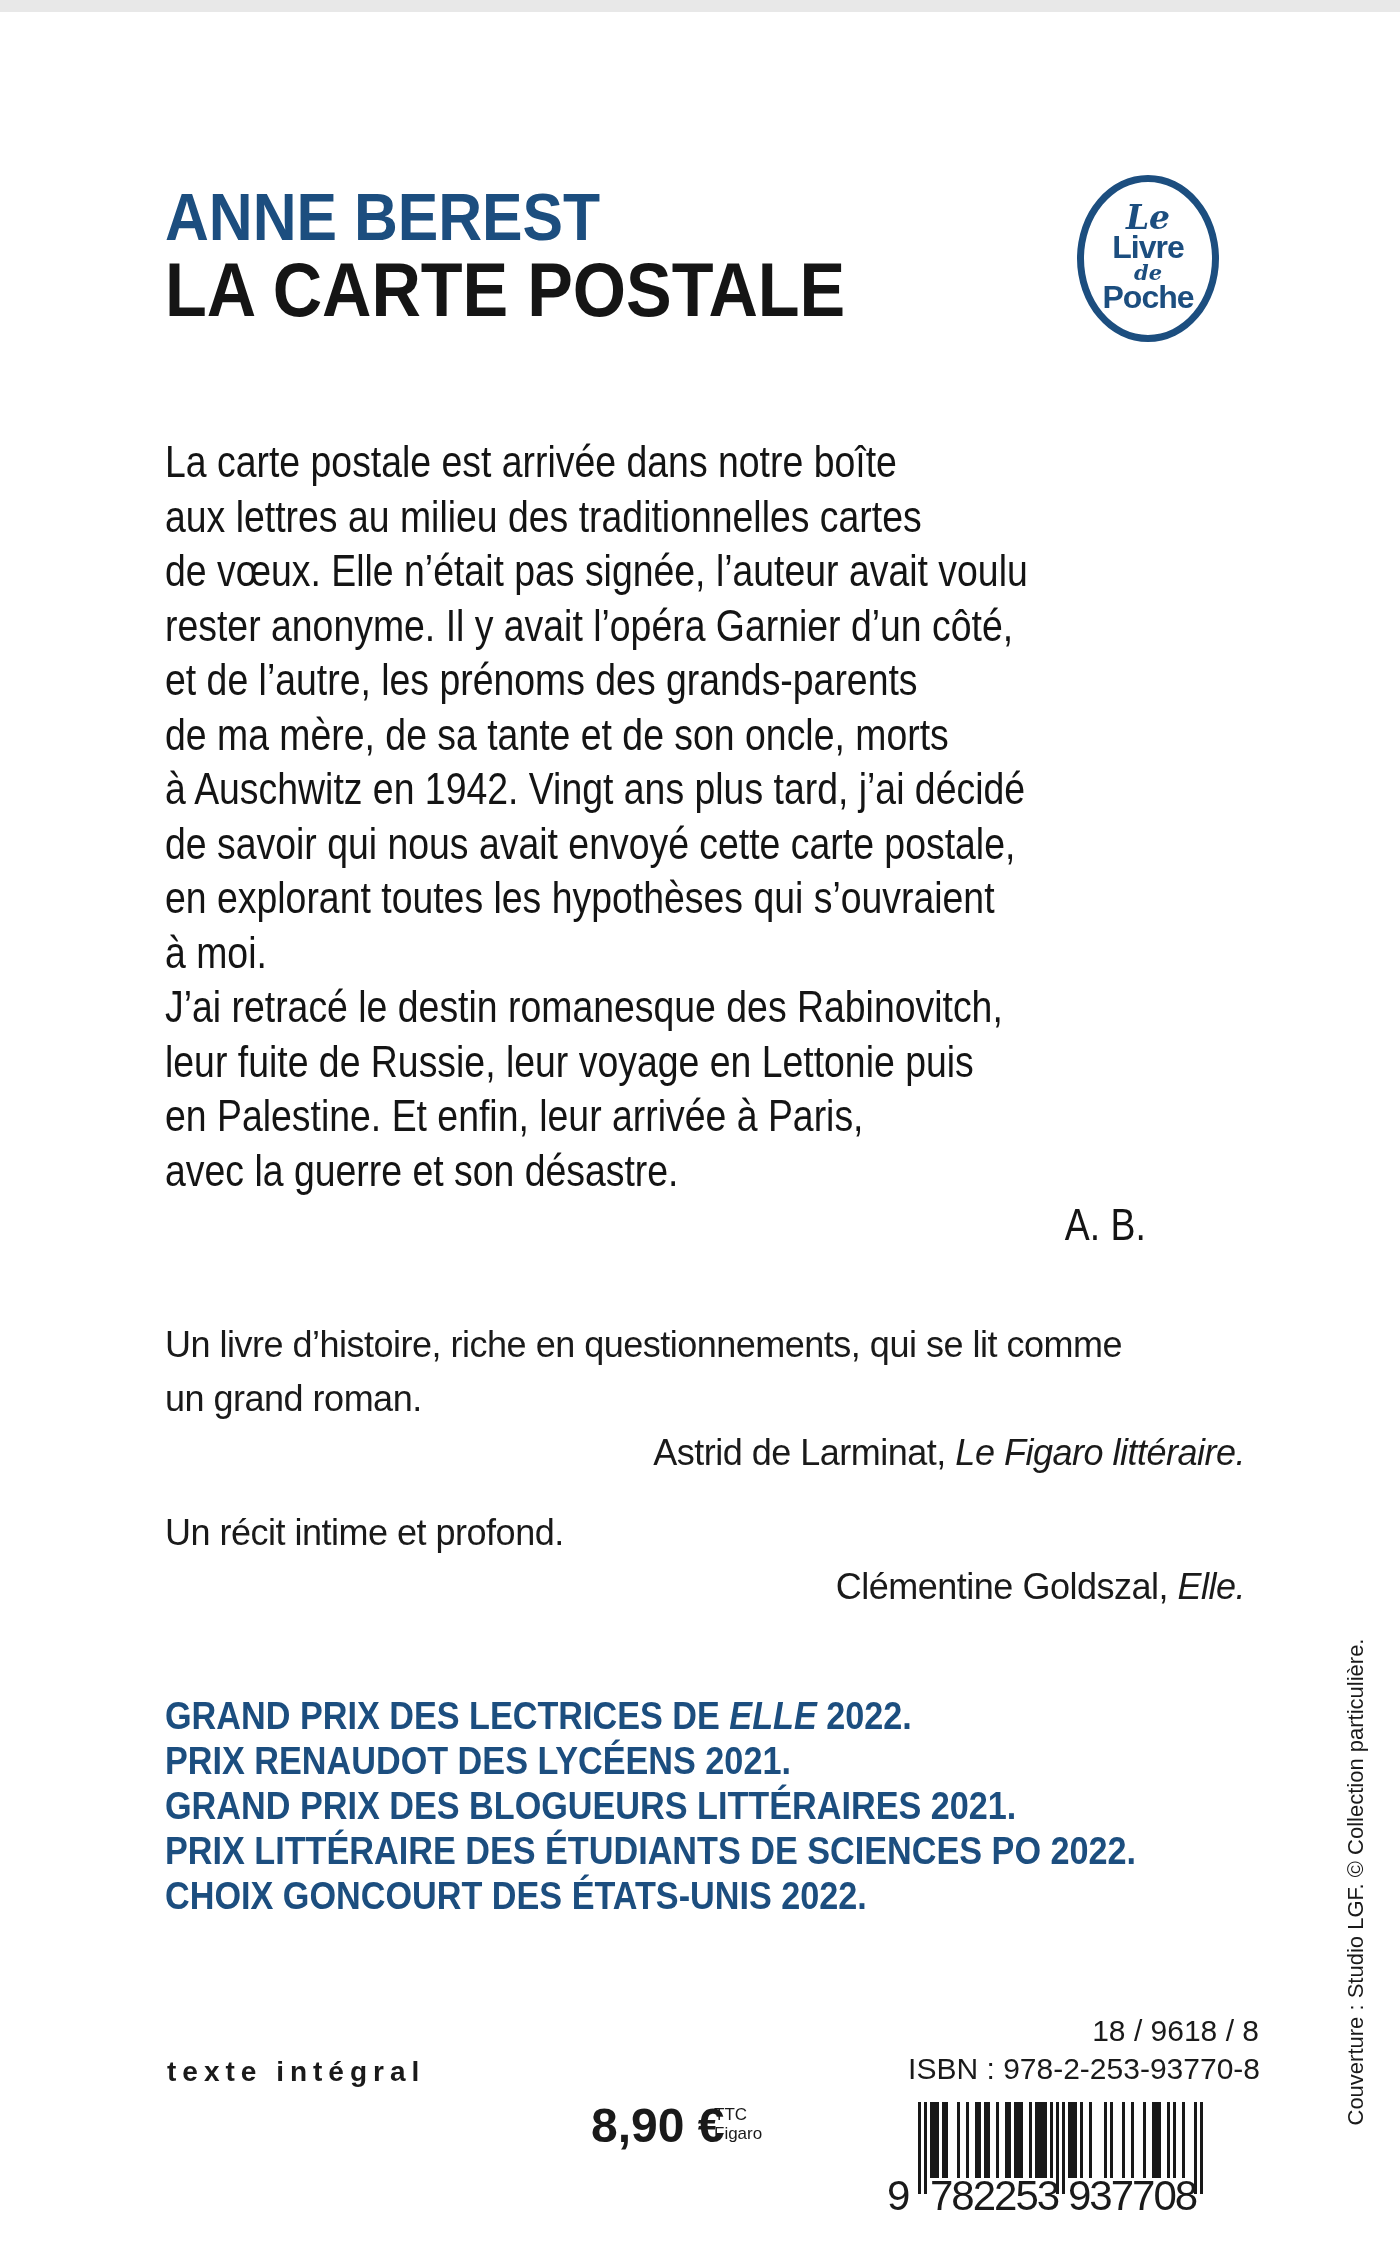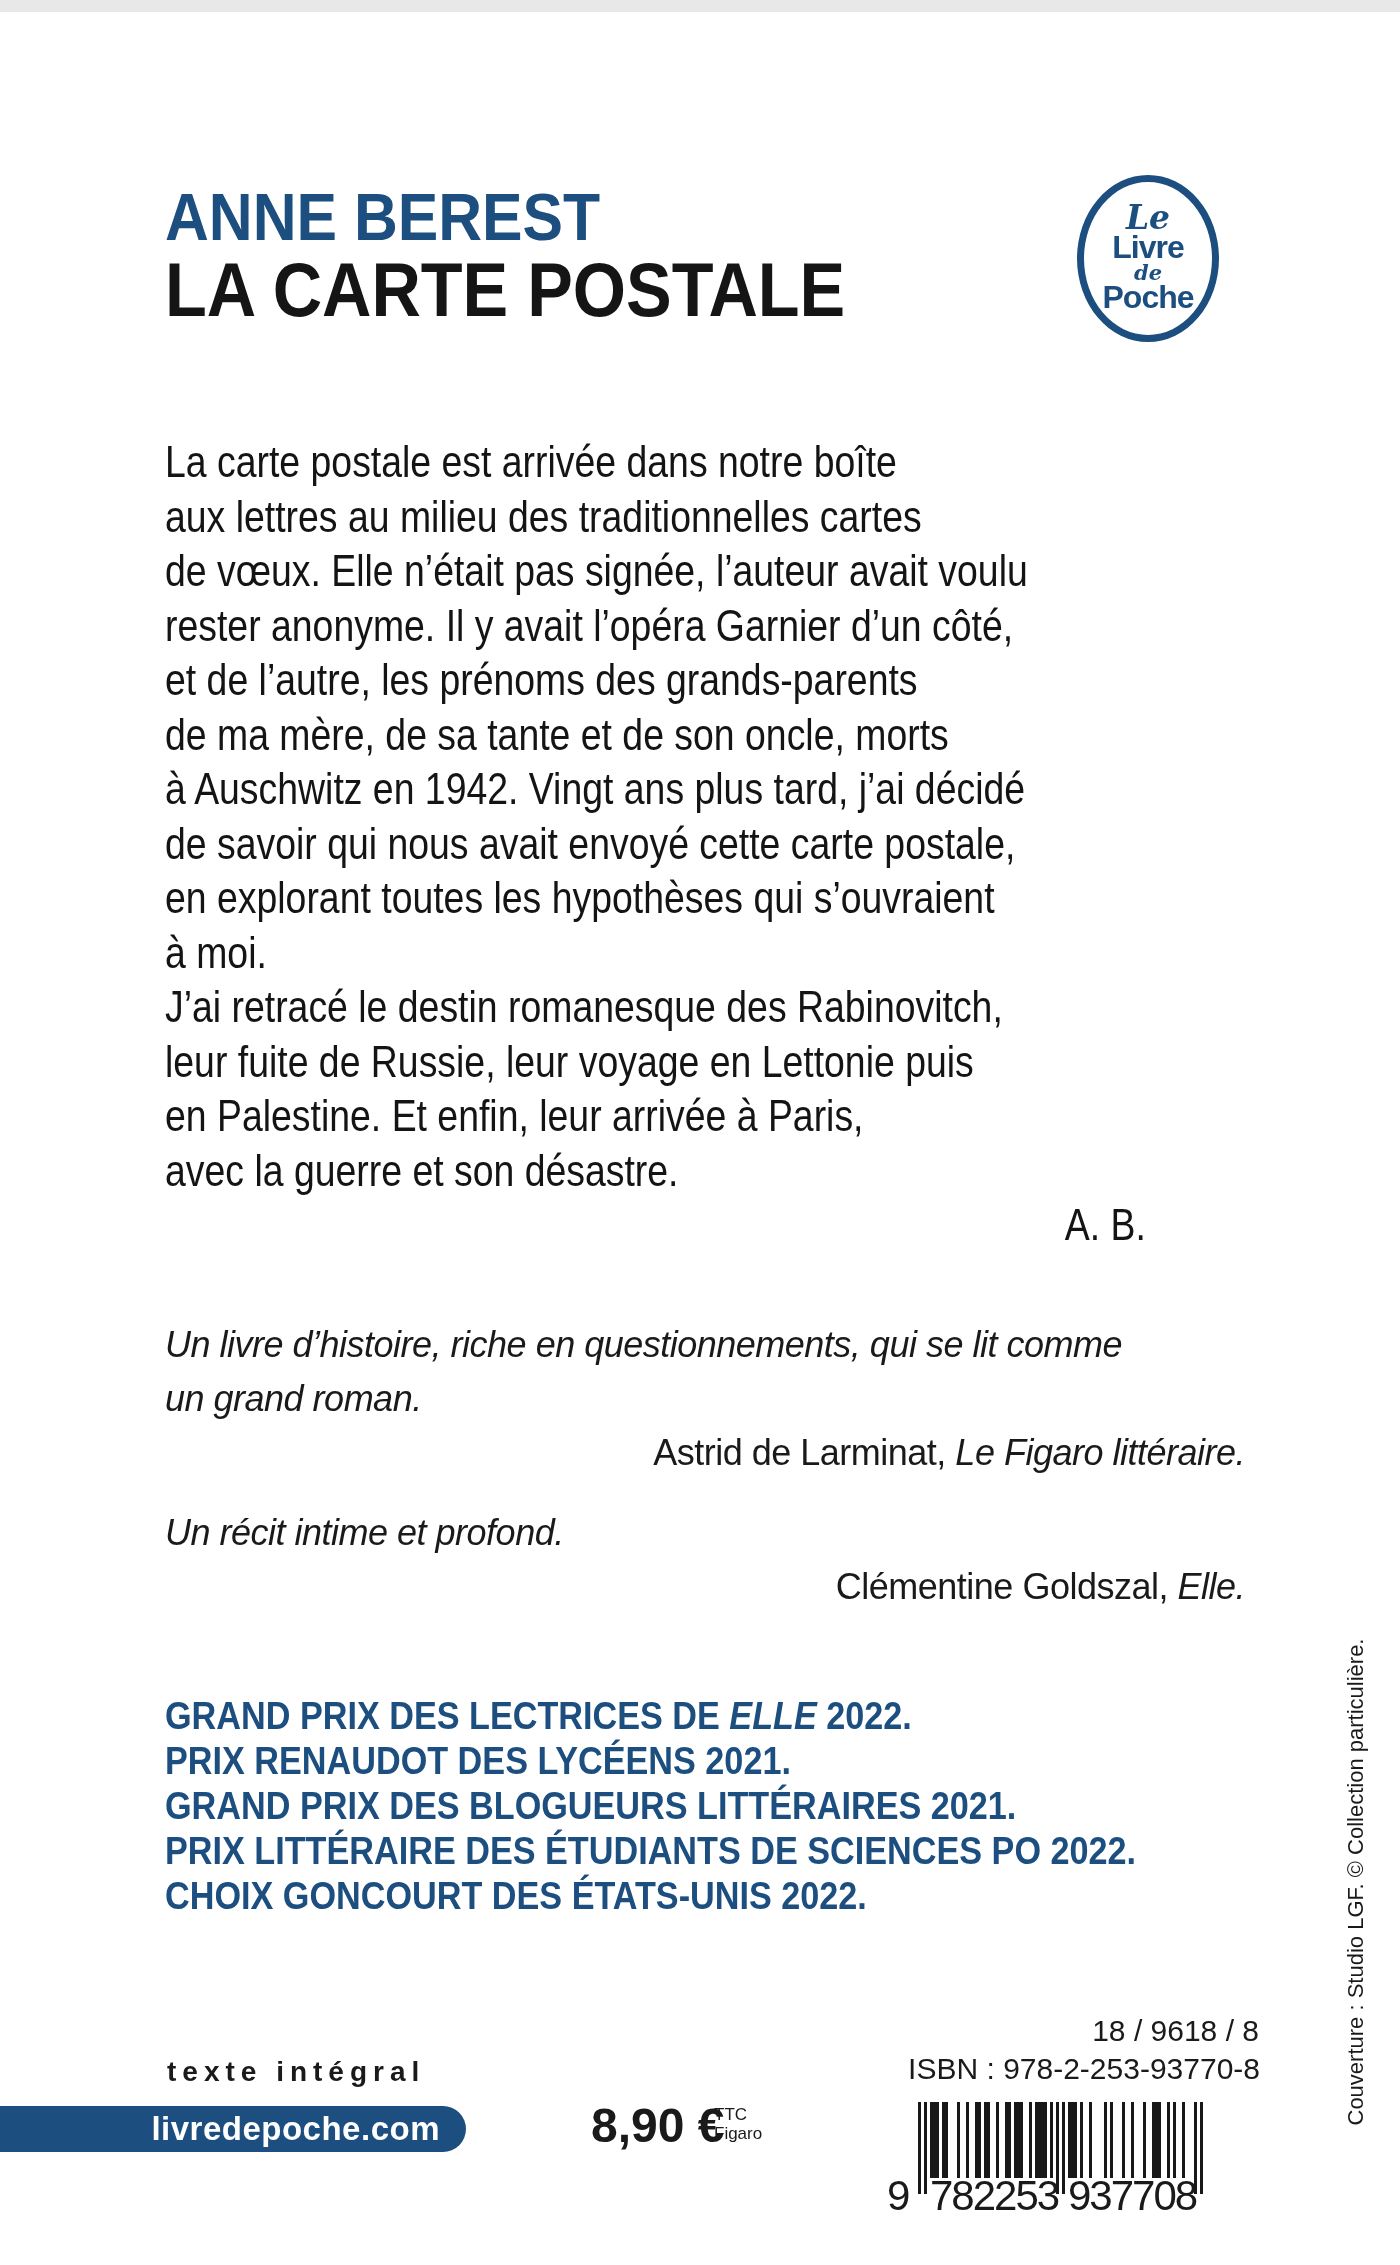--- a/index.html
+++ b/index.html
@@ -40,21 +40,21 @@
     font-size:44px; line-height:54.5px; color:#141414;
     transform:scaleX(0.85); transform-origin:left top;
   }
   .body-text .line { white-space:nowrap; }
   .body-text .signature { text-align:right; padding-right:6px; }
 
   
   .quote { position:absolute; left:165px; width:1080px; font-size:36px; line-height:54px; letter-spacing:-0.5px; }
   .quote-1 { top:1306px; }
   .quote-2 { top:1494px; }
-  .q-line { font-style:italic; white-space:nowrap; }
+  .q-line { white-space:nowrap; }
   .q-attr { text-align:right; white-space:nowrap; }
   .q-attr .it { font-style:italic; }
 
   
   .awards {
     position:absolute; left:165px; top:1682px;
     font-size:38px; font-weight:bold; line-height:45px; color:#1c4e7f;
     transform:scaleX(0.9); transform-origin:left top;
   }
   .award-line { white-space:nowrap; }
@@ -138,23 +138,20 @@
   <div class="awards">
     <div class="award-line"><span>GRAND PRIX DES LECTRICES DE </span><span class="it">ELLE</span><span> 2022.</span></div>
     <div class="award-line">PRIX RENAUDOT DES LYCÉENS 2021.</div>
     <div class="award-line">GRAND PRIX DES BLOGUEURS LITTÉRAIRES 2021.</div>
     <div class="award-line">PRIX LITTÉRAIRE DES ÉTUDIANTS DE SCIENCES PO 2022.</div>
     <div class="award-line">CHOIX GONCOURT DES ÉTATS-UNIS 2022.</div>
   </div>
 
   <div class="texte-integral">texte intégral</div>
 
-  <div class="site-pill">
-    <span>livredepoche.com</span>
-  </div>
 
   <div class="price">8,90 €</div>
   <div class="price-note">
     <div>TTC</div>
     <div>Figaro</div>
   </div>
 
   <div class="edition-code">18 / 9618 / 8</div>
   <div class="isbn">ISBN : 978-2-253-93770-8</div>
 

